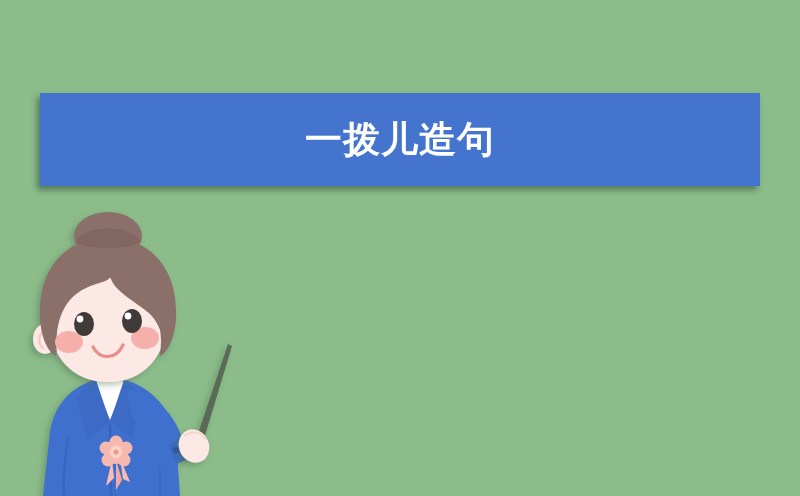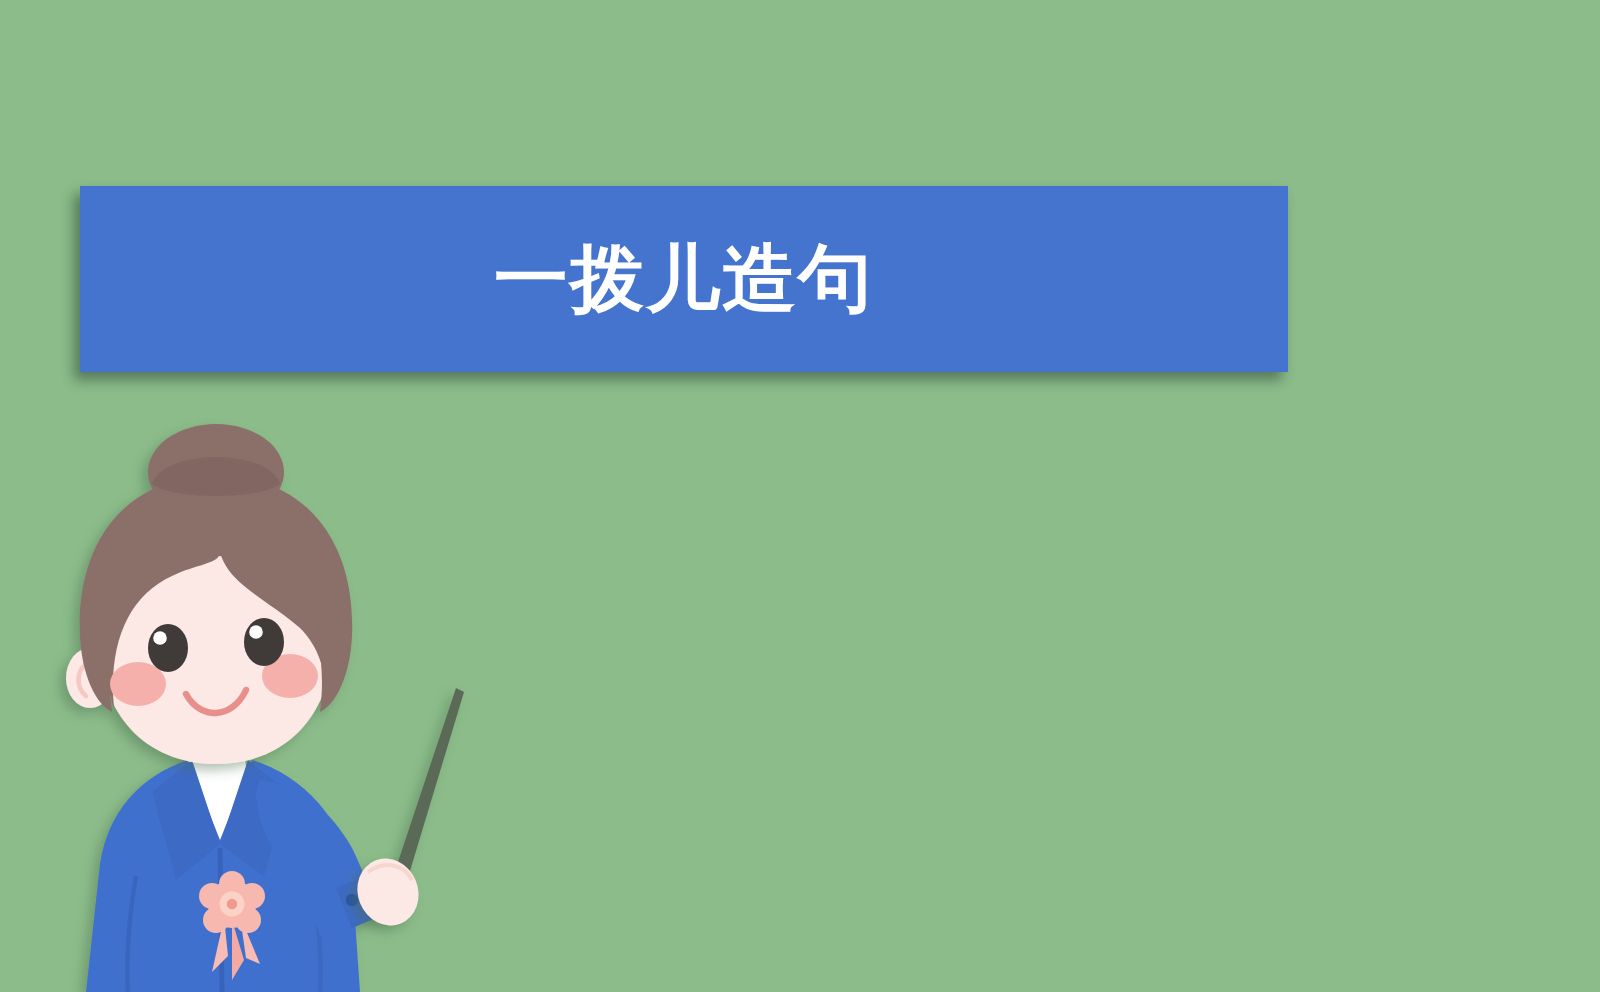--- a/index.html
+++ b/index.html
@@ -19,21 +19,21 @@
     height: 496px;
     background: #8cbc8a;
     overflow: hidden;
   }
 
   
   #title-banner {
     position: absolute;
     left: 40px;
     top: 93px;
-    width: 604px;
+    width: 720px;
     height: 93px;
     background: #4474ce;
     box-shadow: -3px 4px 6px rgba(20, 45, 35, 0.45);
     display: flex;
     align-items: center;
     justify-content: center;
     box-sizing: border-box;
   }
   #title-text {
     color: #ffffff;

